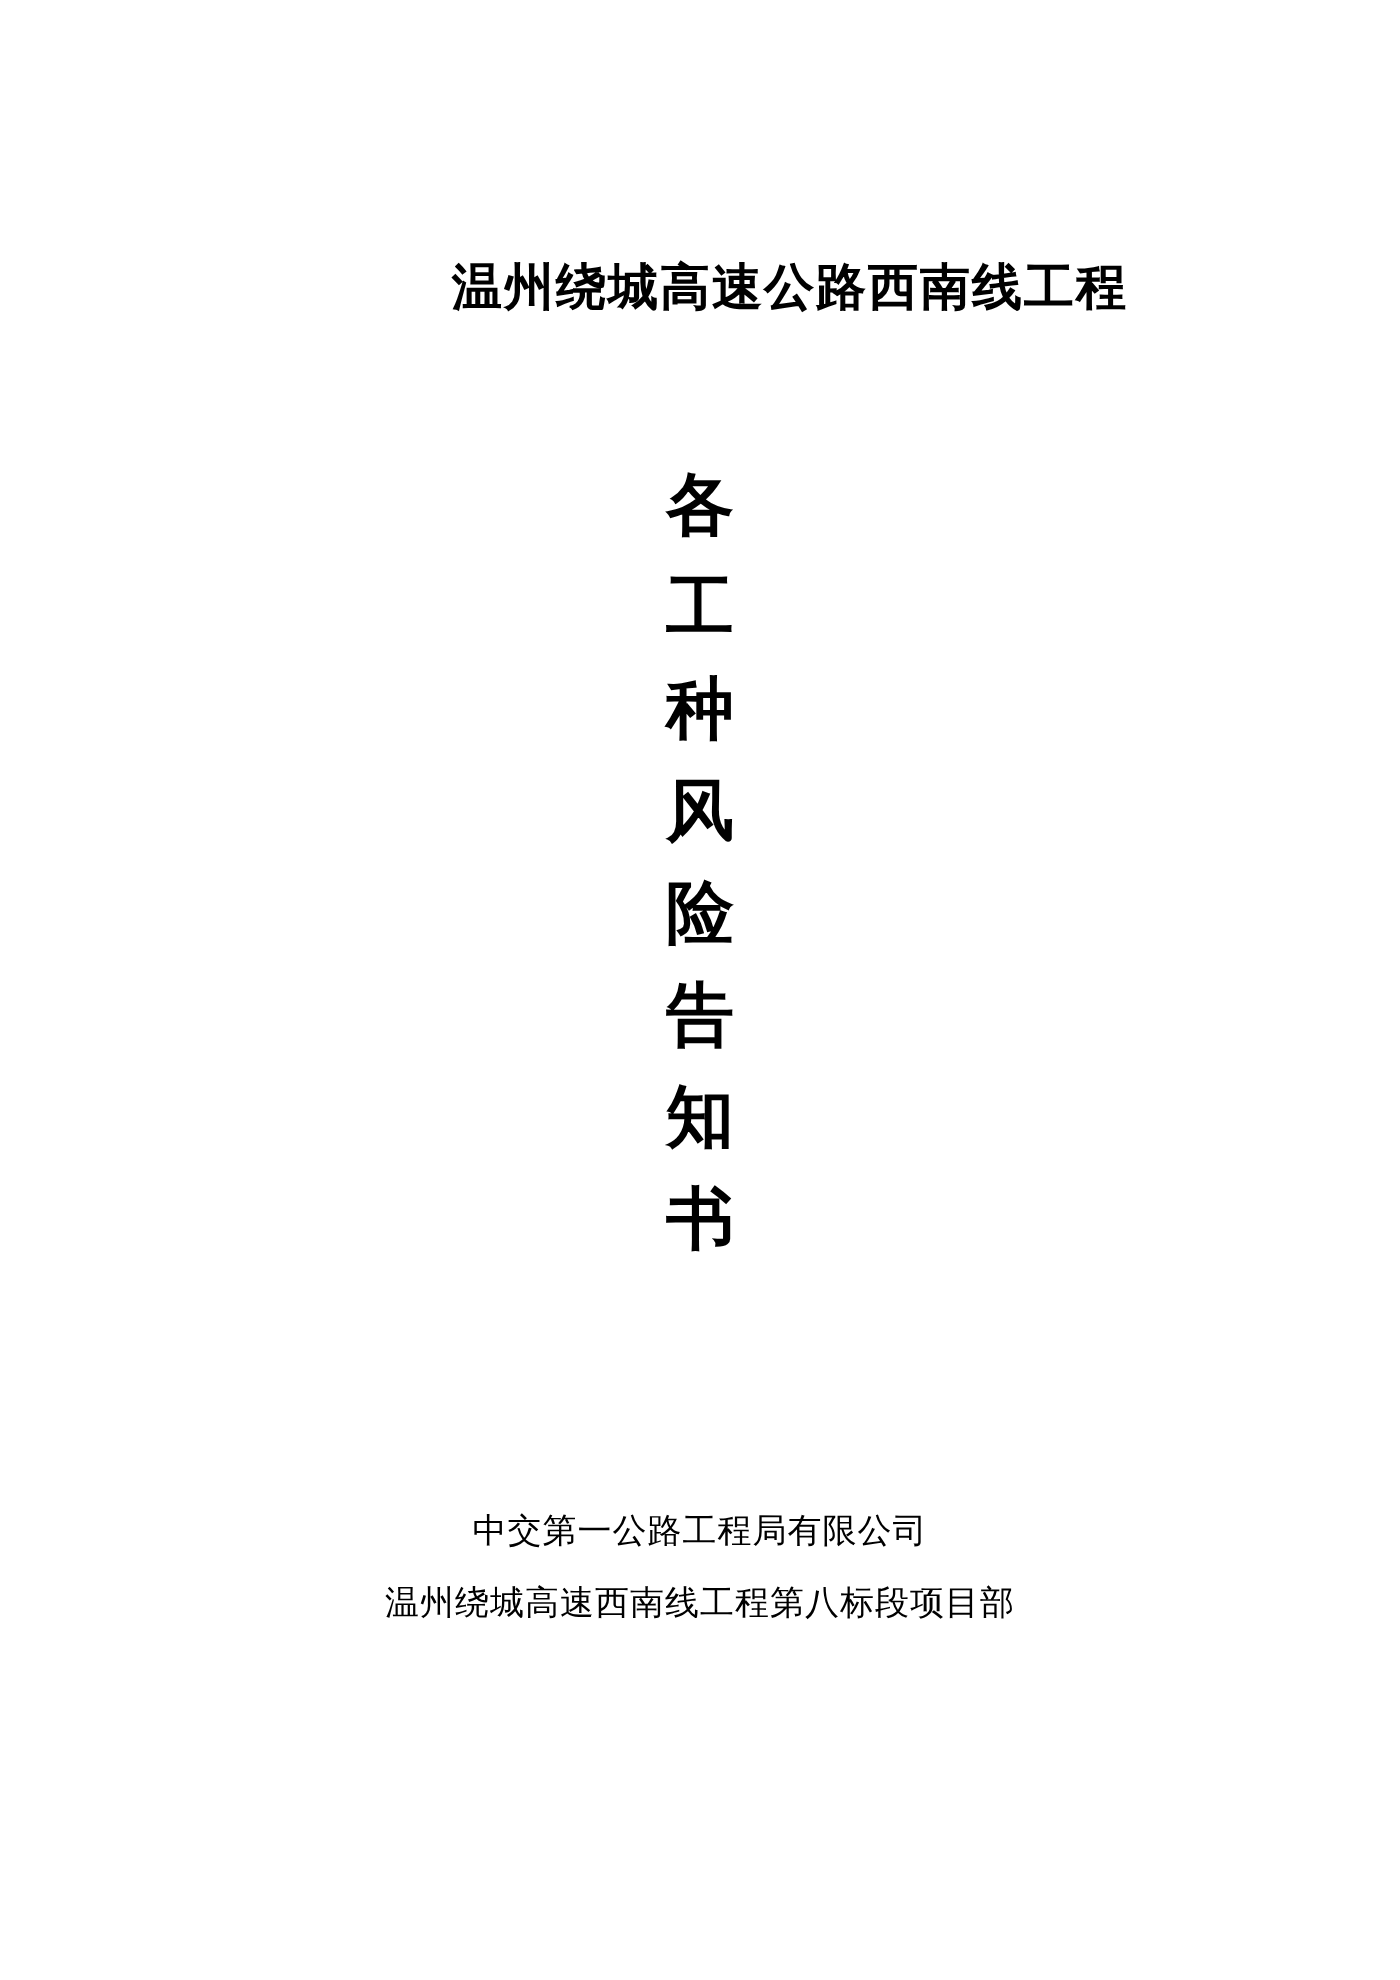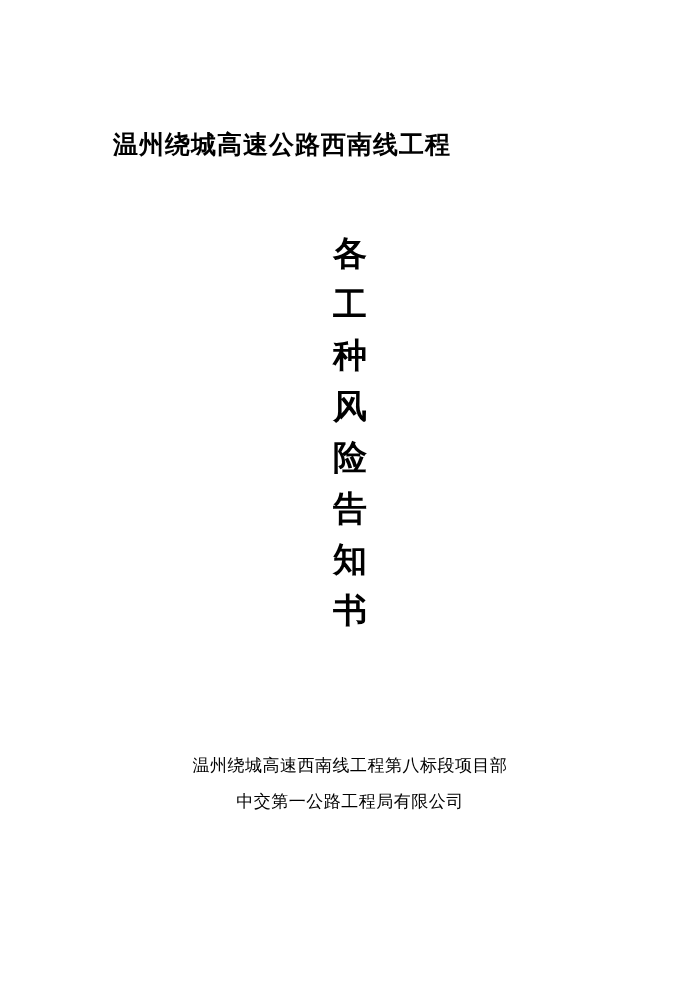--- a/index.html
+++ b/index.html
@@ -18,21 +18,21 @@
     position: relative;
     width: 700px;
     height: 990px;
     box-sizing: border-box;
   }
   .doc-header {
     position: absolute;
     top: 130px;
     left: 0;
     width: 564px;
-    text-align: center;
+    text-align: right;
     font-size: 25px;
     font-weight: 600;
     letter-spacing: 1px;
     line-height: 1.2;
   }
   .vertical-title {
     position: absolute;
     top: 228px;
     left: 0;
     width: 700px;
@@ -73,17 +73,17 @@
     <div class="vt-char">工</div>
     <div class="vt-char">种</div>
     <div class="vt-char">风</div>
     <div class="vt-char">险</div>
     <div class="vt-char">告</div>
     <div class="vt-char">知</div>
     <div class="vt-char">书</div>
   </div>
 
   <div class="footer-block">
+    <div class="footer-line">中交第一公路工程局有限公司</div>
     <div class="footer-line">温州绕城高速西南线工程第八标段项目部</div>
-    <div class="footer-line">中交第一公路工程局有限公司</div>
   </div>
 
 </div>
 
 </body></html>

